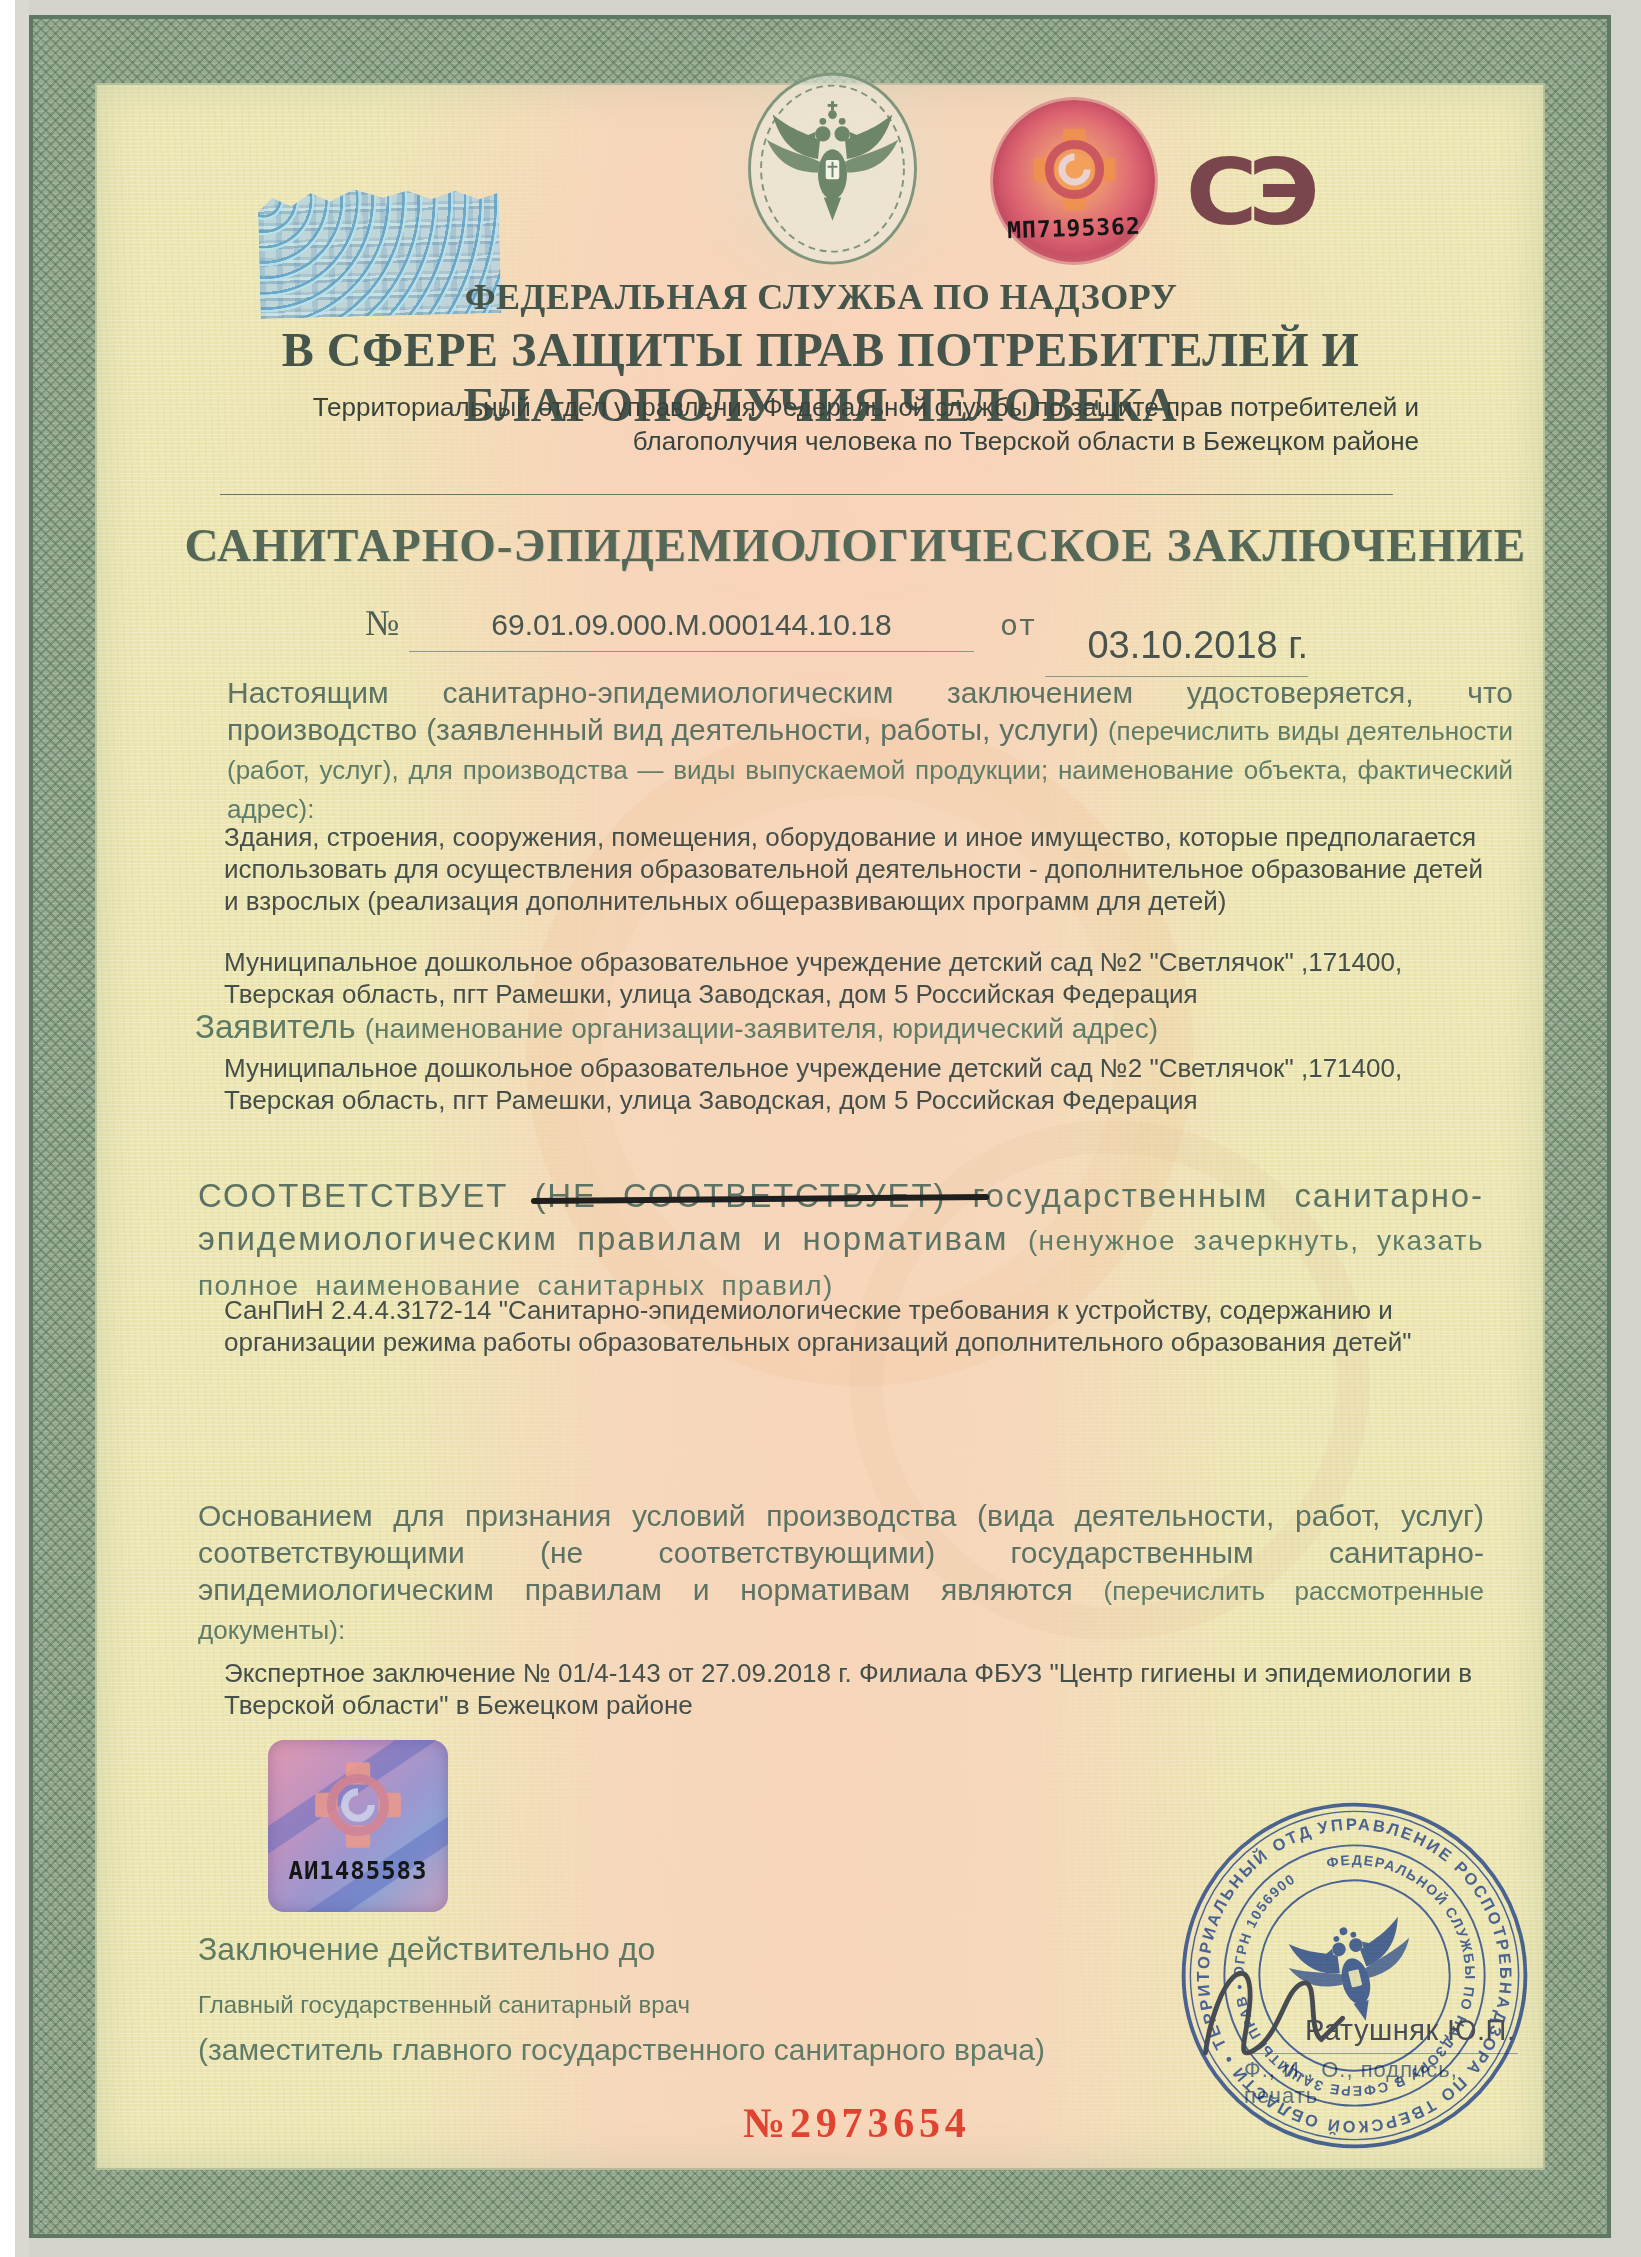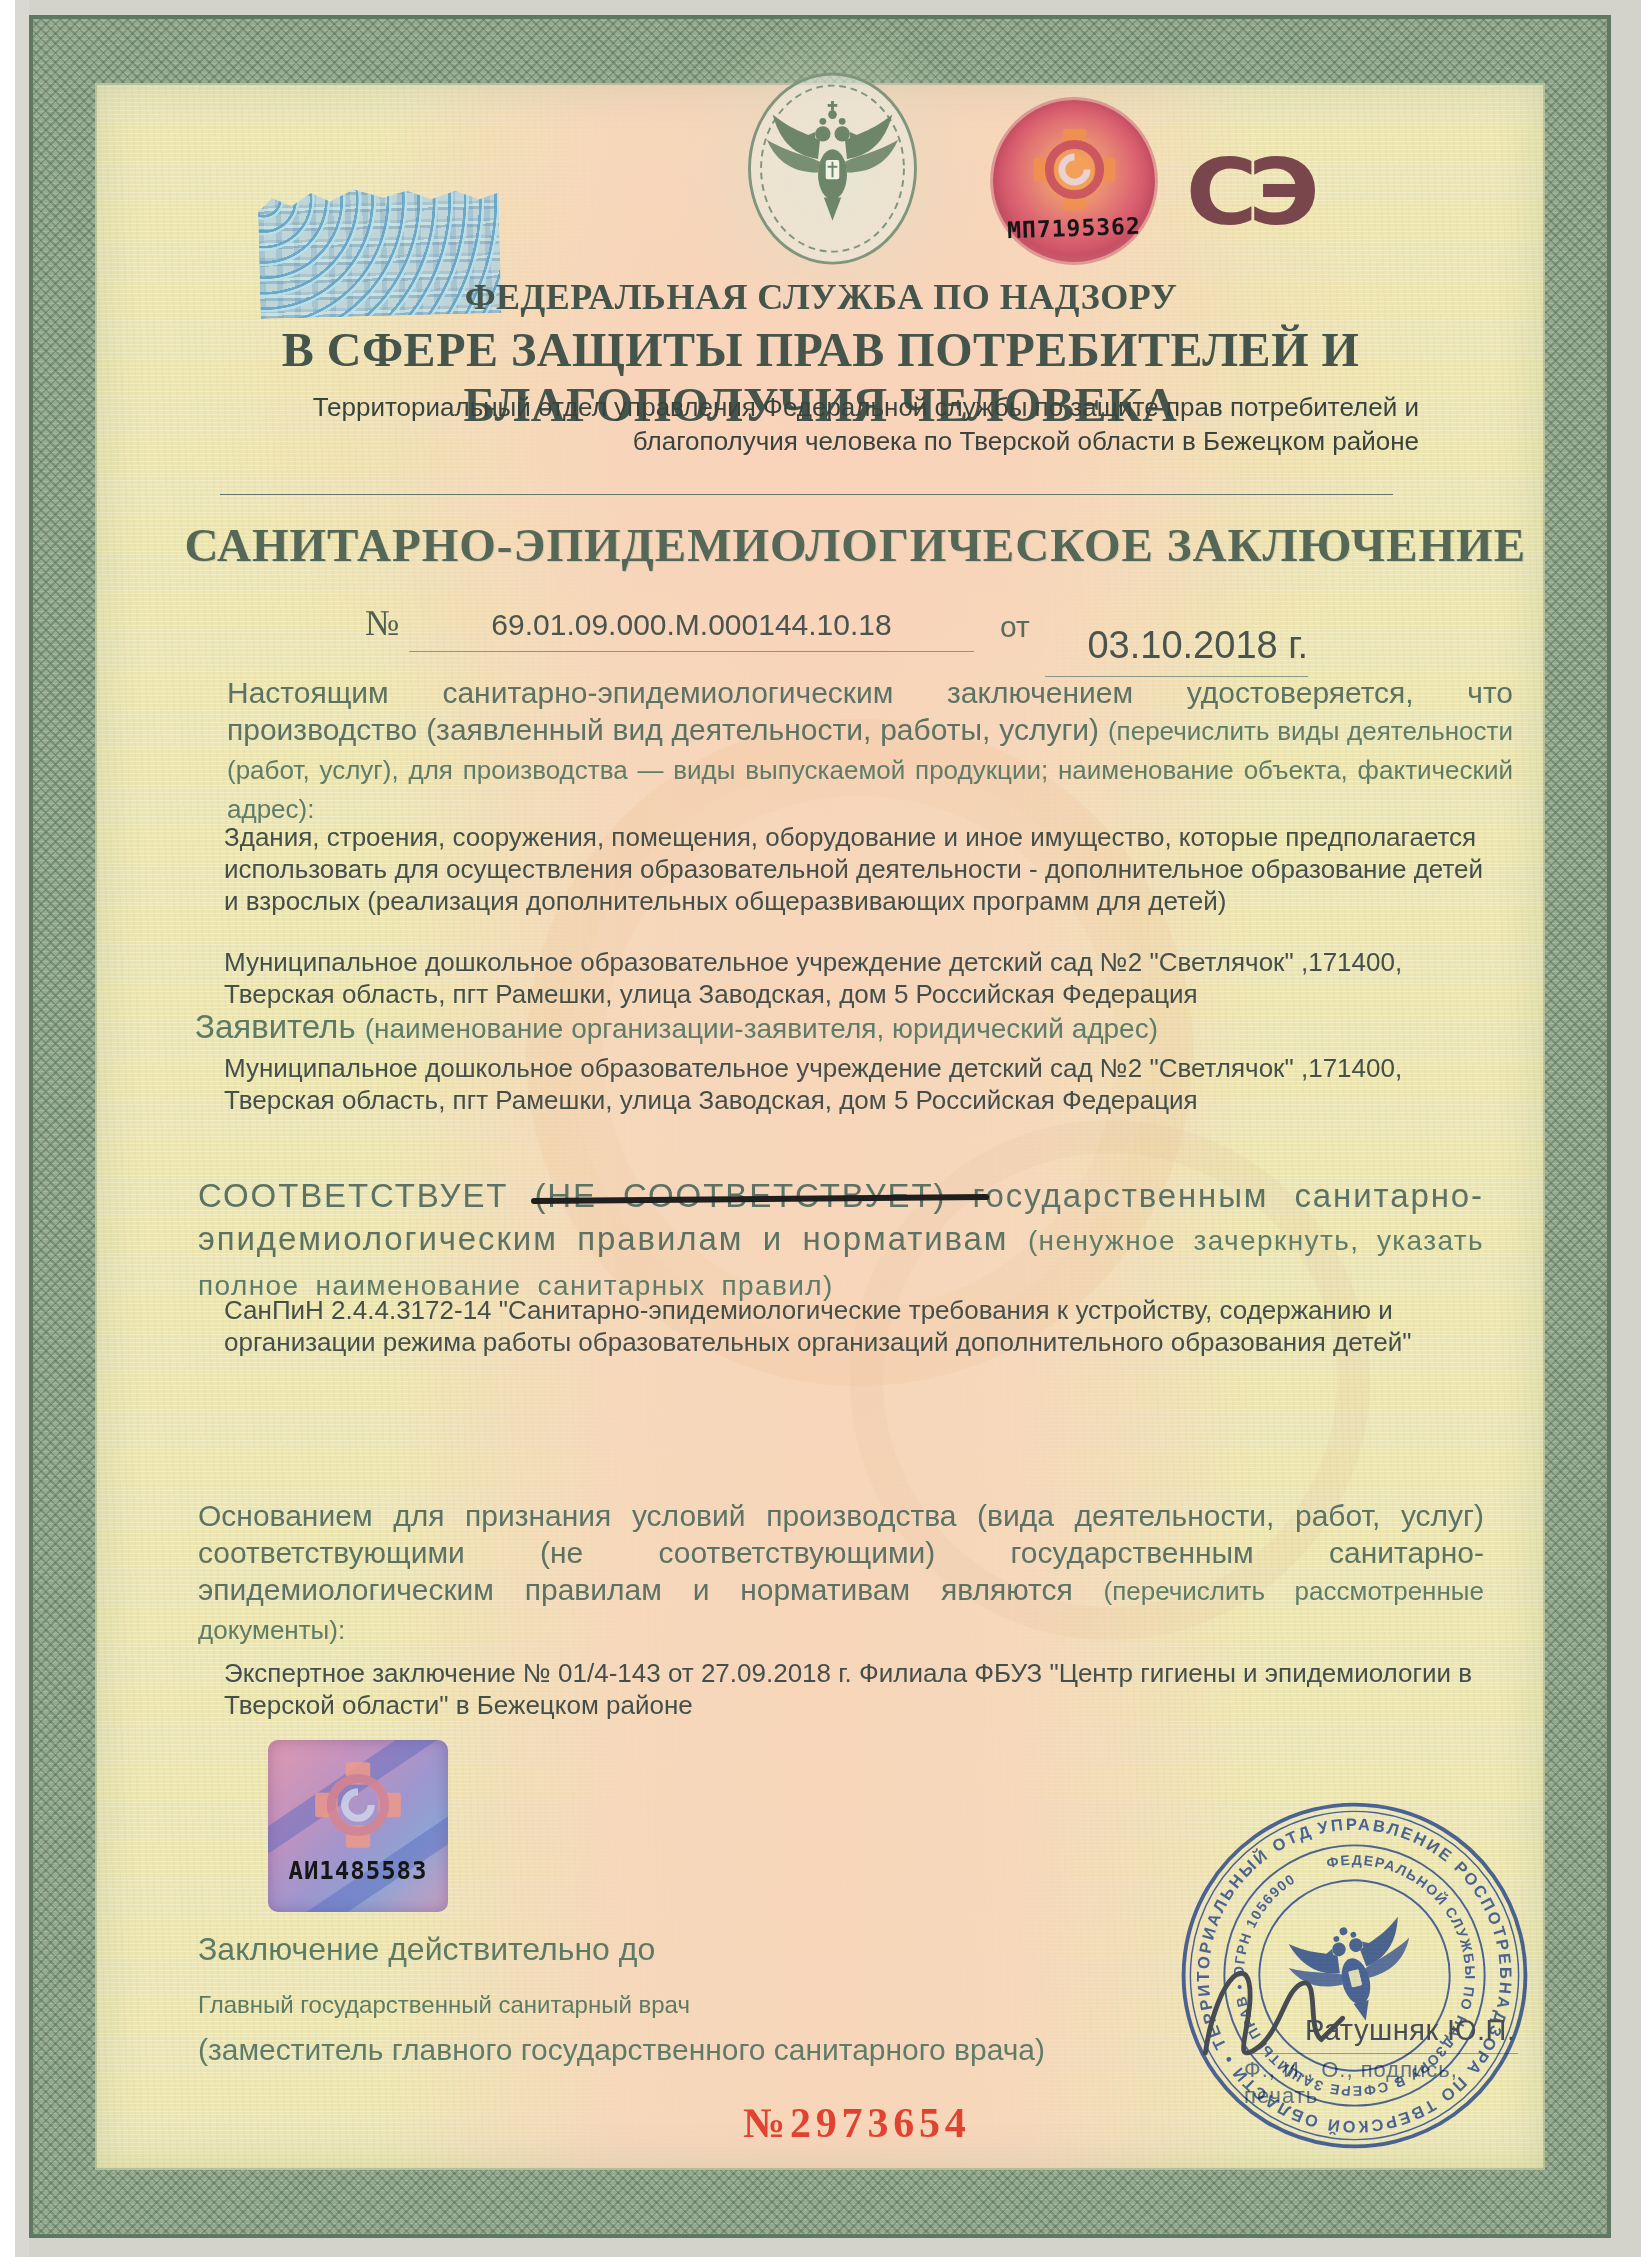--- a/index.html
+++ b/index.html
@@ -61,21 +61,21 @@
   .territorial{left:222px;top:390px;width:1197px;text-align:right;font-size:26px;line-height:34px;color:#39433e;}
   .rule{left:220px;top:494px;width:1173px;border-top:1.9px solid #67796a;height:0;}
   .rule-caption{left:220px;top:498px;width:1173px;text-align:center;font-family:"Liberation Serif",serif;
         font-size:17.4px;color:#5b6f5e;}
   .doc-title{left:116px;top:518px;width:1410px;text-align:right;font-family:"Liberation Serif",serif;
         font-weight:bold;font-size:47px;color:#556858;letter-spacing:1px;text-shadow:1px 1px 0 rgba(120,140,120,.25);}
   
   .num-label{left:365px;top:602px;font-family:"Liberation Serif",serif;font-size:36px;color:#4e5f52;}
   .num-value{left:409px;top:608px;width:565px;text-align:center;font-size:30px;color:#49544e;
         padding-bottom:8.7px;border-bottom:1.9px solid #8a9788;}
-  .date-label{left:1000px;top:610px;font-family:Liberation Sans, sans-serif;font-size:30px;color:#5a6b5c;}
+  .date-label{left:1000px;top:610px;font-family:Liberation Mono, monospace;font-size:30px;color:#5a6b5c;}
   .date-value{left:1045px;top:624px;width:263px;text-align:right;font-size:38px;color:#49544e;
         padding-bottom:8.7px;border-bottom:1.9px solid #8a9788;}
   
   .green-par{color:#5c7264;font-size:30px;line-height:37px;text-align:justify;}
   .green-note{font-size:26px;color:#5f7c68;}
   .filled{color:#454f4a;font-size:26px;line-height:32px;}
   .intro{left:193px;top:674px;width:1286px;margin-left:34px;}
   .obj-desc{left:224px;top:821px;width:1267px;}
   .obj-addr{left:224px;top:946px;width:1267px;}
   .applicant-row{left:195px;top:1008px;width:1286px;color:#5c7a64;font-size:33px;}
@@ -84,21 +84,21 @@
   .conform{left:198px;top:1174px;width:1286px;color:#5c7264;font-size:33px;line-height:43px;
         letter-spacing:1.9px;word-spacing:6.8px;text-align:justify;}
   .conform .green-note{font-size:28px;letter-spacing:1.4px;}
   .strike{position:relative;}
   .strike::after{content:"";position:absolute;left:-3.9px;right:-42px;top:52%;height:5.8px;
         background:#1f1f1f;border-radius:2.9px;transform:rotate(-.5deg);}
   .sanpin{left:224px;top:1294px;width:1267px;}
   .basis{left:198px;top:1497px;width:1286px;}
   .expert{left:224px;top:1657px;width:1286px;}
   
-  .holo-square{left:268px;top:1740px;width:180px;height:172px;border-radius:10px;overflow:hidden;
+  .holo-square{left:268px;top:1740px;width:180px;height:172px;border-radius:16px;overflow:hidden;
         background:linear-gradient(135deg,#e09ab0 0%,#c193c0 30%,#9e96ce 55%,#8fa3d4 72%,#c9a0c0 100%);
         box-shadow:inset 0 0 15.4px rgba(90,60,120,.4);}
   .holo-square svg{position:absolute;left:39px;top:13.5px;width:102px;height:102px;opacity:.85;}
   .holo-square .ribbon{position:absolute;width:150%;height:23px;background:rgba(80,100,190,.42);}
   .holo-square .r1{left:-29px;top:17.4px;transform:rotate(-34deg);}
   .holo-square .r2{left:-9.7px;top:116px;transform:rotate(-34deg);}
   .holo-sq-code{position:absolute;left:0;right:0;bottom:27px;text-align:center;
         font-family:"DejaVu Sans Mono",monospace;font-weight:bold;font-size:24px;color:#161616;letter-spacing:1px;}
   
   .valid-until{left:198px;top:1931px;font-size:32px;color:#5c7a64;}

